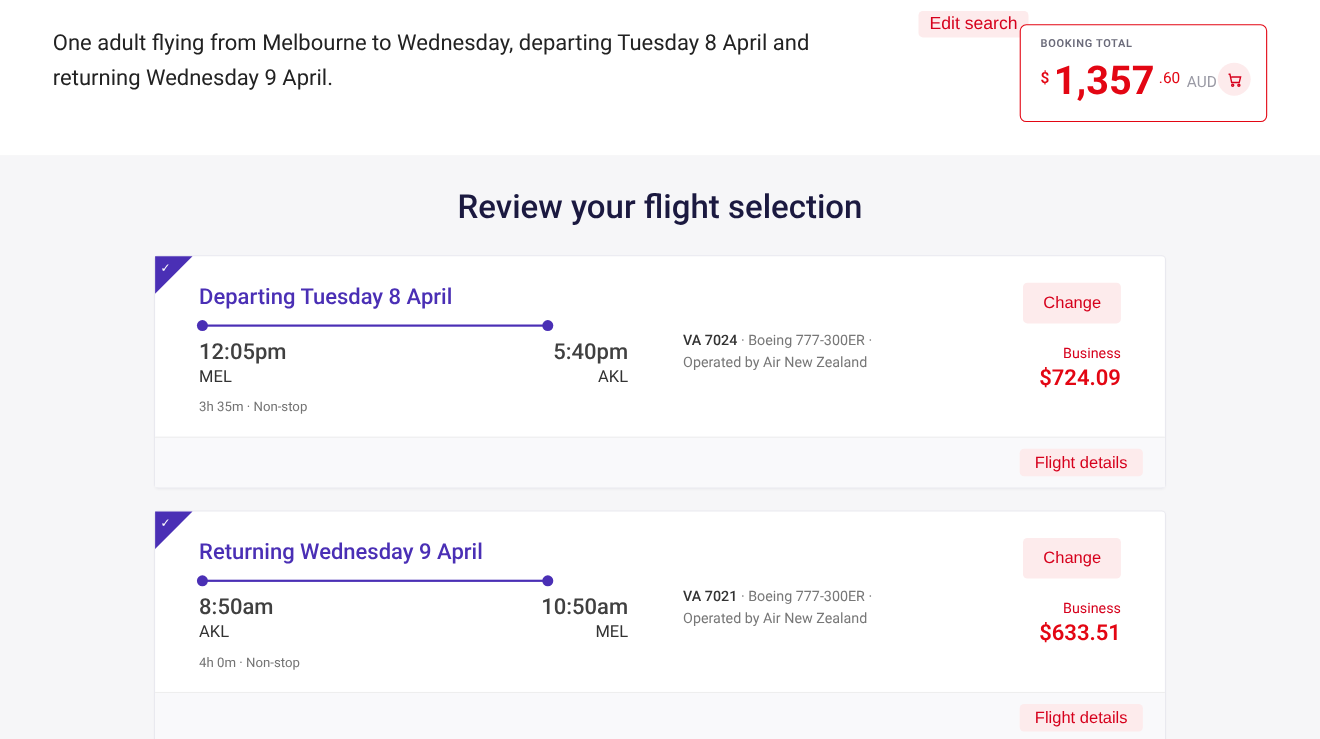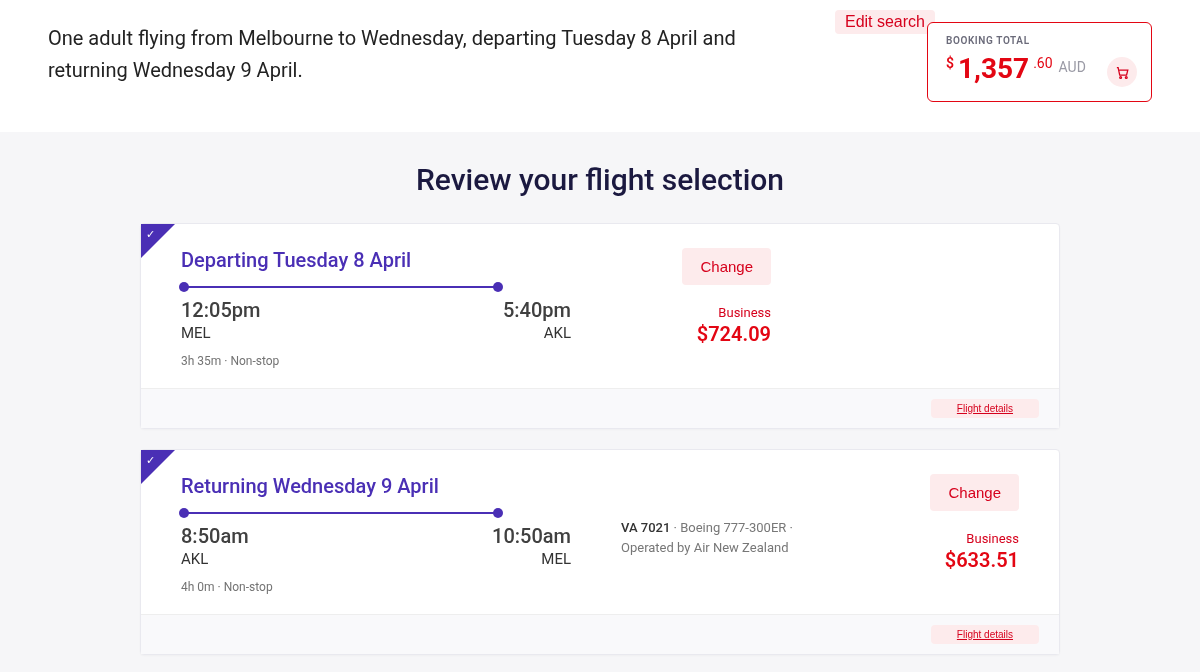--- a/index.html
+++ b/index.html
@@ -53,21 +53,21 @@
     font-weight: 600;
   }
   .booking-price {
     display: flex;
     align-items: baseline;
     gap: 4px;
     margin-top: 6px;
     color: #e30613;
   }
   .booking-price .dollar { font-size: 14px; position: relative; top:-10px; font-weight: 600;}
-  .booking-price .main { font-size: 28px; font-weight: 700; }
+  .booking-price .main { font-size: 36px; font-weight: 700; }
   .booking-price .cents { font-size: 14px;  position: relative; top:-10px;}
   .booking-price .curr { font-size: 14px; color:#9a9aa5; margin-left:2px; position: relative; top:-6px;}
   .cart-icon {
     position: absolute;
     right: 14px;
     top: 34px;
     width: 30px; height: 30px;
     border-radius: 50%;
     background: #fdebec;
     display: flex; align-items: center; justify-content: center;
@@ -163,25 +163,24 @@
     background: #f9f9fb;
     border-top: 1px solid #eee;
     padding: 10px 20px;
     display: flex;
     justify-content: flex-end;
   }
   .flight-details-btn {
     background: #fdebec;
     color: #d6001c;
     border: none;
-    padding: 4px 26px;
-    border-radius: 4px;
-    font-size: 10px;
+    padding: 4px 14px;
+    border-radius: 4px;
+    font-size: 15px;
     cursor: pointer;
-    text-decoration: underline;
   }
 </style>
 </head>
 <body>
 
 <div class="header-bar">
   <div class="summary-text">
     <span class="bold">One adult</span><span> flying from </span><span class="bold">Melbourne</span><span> to </span><span class="bold">Wednesday</span><span>, departing </span><span class="bold">Tuesday 8 April</span><span> and returning </span><span class="bold">Wednesday 9 April</span><span>.</span>
   </div>
   <button class="edit-search">Edit search</button>
@@ -217,20 +216,23 @@
           <div class="time">12:05pm</div>
           <div class="code">MEL</div>
         </div>
         <div class="time-block right">
           <div class="time">5:40pm</div>
           <div class="code">AKL</div>
         </div>
       </div>
       <div class="meta-line">3h 35m ·  Non-stop</div>
     </div>
+    <div class="leg-center">
+      <span class="fno">VA 7024</span><span> · Boeing 777-300ER · Operated by Air New Zealand</span>
+    </div>
     <div class="leg-right">
       <button class="change-btn">Change</button>
       <div class="fare-block">
         <div class="fare-class">Business</div>
         <div class="fare-price">$724.09</div>
       </div>
     </div>
   </div>
   <div class="card-footer">
     <button class="flight-details-btn">Flight details</button>

